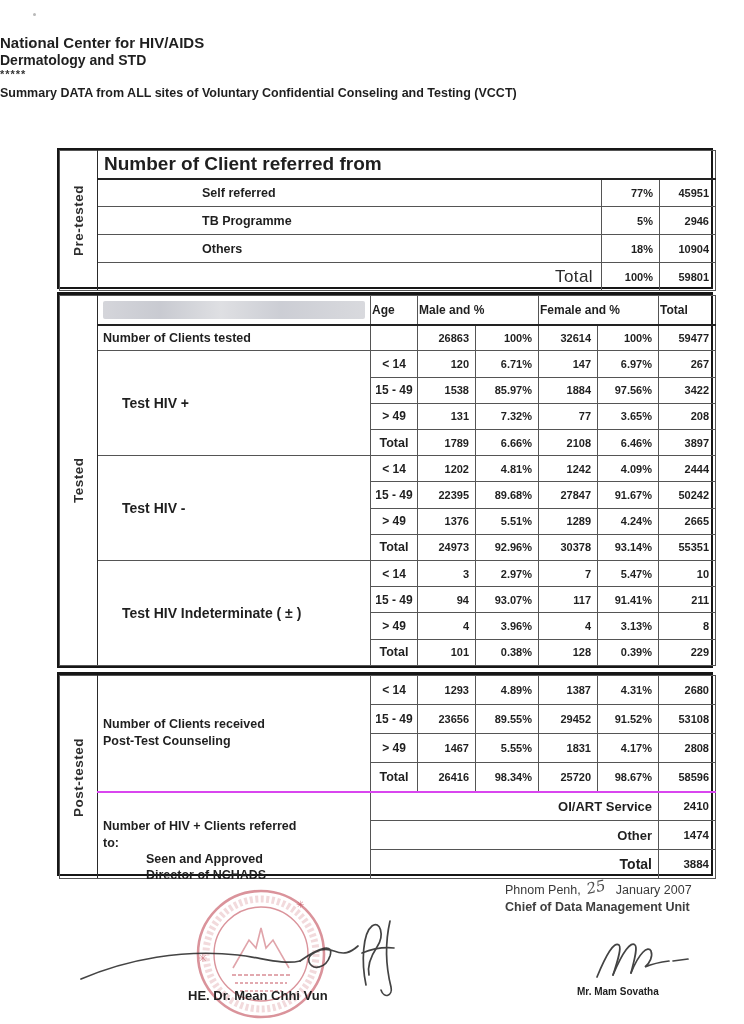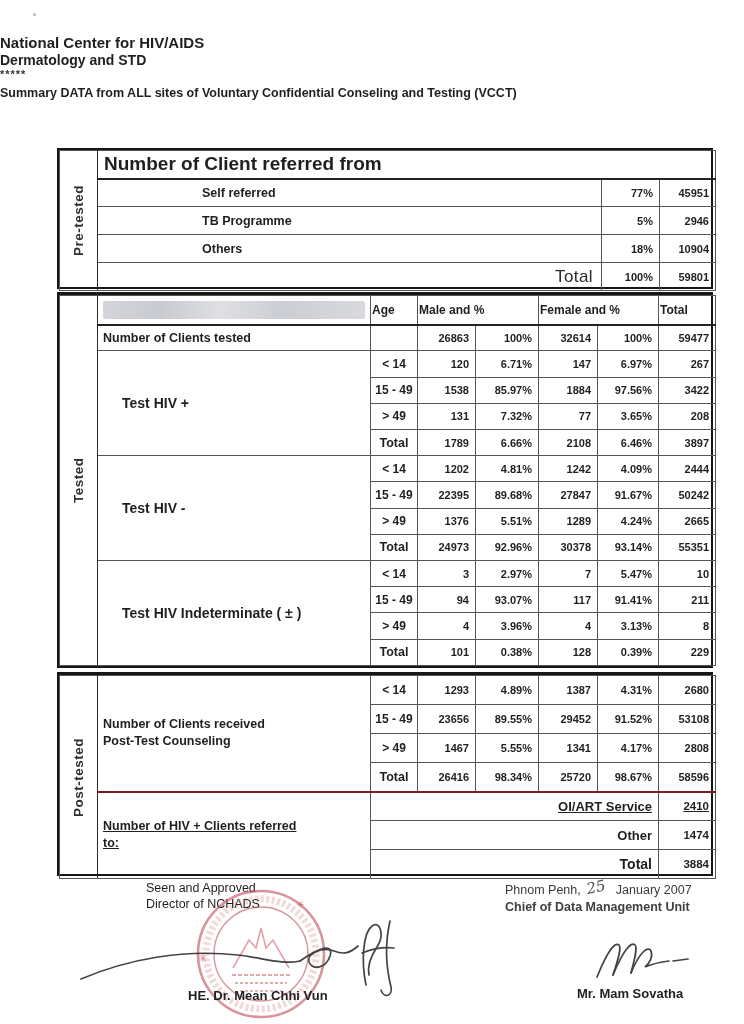--- a/index.html
+++ b/index.html
@@ -42,41 +42,41 @@
   .smudge-cell { border-bottom:2px solid #222; }
   .smudge {
     margin:4px 4px 3px 4px; height:18px; border-radius:2px; opacity:.85;
     background:linear-gradient(90deg,#cdced4 0%,#bfc1c9 22%,#d9dade 45%,#c3c5cd 68%,#d2d3d8 100%);
   }
   .glabel { font-size:14px; font-weight:bold; padding-left:24px; }
   .biglbl { font-size:12.5px; font-weight:bold; padding-left:5px; line-height:17px; }
   .age { font-size:12px; font-weight:bold; text-align:center; white-space:nowrap; }
   .agetot { font-size:12.5px; }
 
-  .ref-first td { border-top:2px solid #7f1d1d;text-decoration:underline; }
+  .ref-first td { border-top:2px solid #d946ef; }
   .refname { font-size:13px; font-weight:bold; text-align:right; padding-right:6px; }
   .reftot  { font-size:14px; }
   .refval  { font-size:11.5px; }
 
   #t1box tr { height:28px; }
   #t1box tr.hdr1 { height:28px; }
   #t2box tr.hdr { height:29px; }
   #t2box tr { height:26px; }
   #t3box tr { height:29px; }
 
-  .foot-left  { left:146px; top:880px; font-size:12.5px; font-weight:normal; line-height:16px; }
+  .foot-left  { left:146px; top:851px; font-size:12.5px; font-weight:bold; line-height:16px; }
   .foot-right { left:505px; top:881px; font-size:12.5px; line-height:17px; color:#3a3a3a; }
   .foot-right .bold { font-weight:bold; color:#404040; }
   .day {
     display:inline-block; font-family:"DejaVu Serif", serif; font-style:italic;
     font-size:15px; color:#4a4a4a; transform:rotate(-12deg) translateY(-2px);
     margin:0 10px 0 6px;
   }
   .name-left  { left:188px; top:988px; font-size:13px; font-weight:bold; }
-  .name-right { left:577px; top:986px; font-size:13px; font-weight:bold; }
+  .name-right { left:577px; top:986px; font-size:10px; font-weight:bold; }
 
   .speck { position:absolute; background:#b9b9b9; border-radius:50%; }
 </style>
 </head>
 <body>
 
 <div class="page">
 
   <div class="speck" style="left:33px;top:13px;width:3px;height:3px;"></div>
   <div class="speck" style="left:31px;top:44px;width:2px;height:4px;"></div>
@@ -299,21 +299,21 @@
         <td class="num">23656</td>
         <td class="num">89.55%</td>
         <td class="num">29452</td>
         <td class="num">91.52%</td>
         <td class="num">53108</td>
       </tr>
       <tr>
         <td class="age">&gt; 49</td>
         <td class="num">1467</td>
         <td class="num">5.55%</td>
-        <td class="num">1341</td>
+        <td class="num">1831</td>
         <td class="num">4.17%</td>
         <td class="num">2808</td>
       </tr>
       <tr>
         <td class="age agetot">Total</td>
         <td class="num">26416</td>
         <td class="num">98.34%</td>
         <td class="num">25720</td>
         <td class="num">98.67%</td>
         <td class="num">58596</td>

